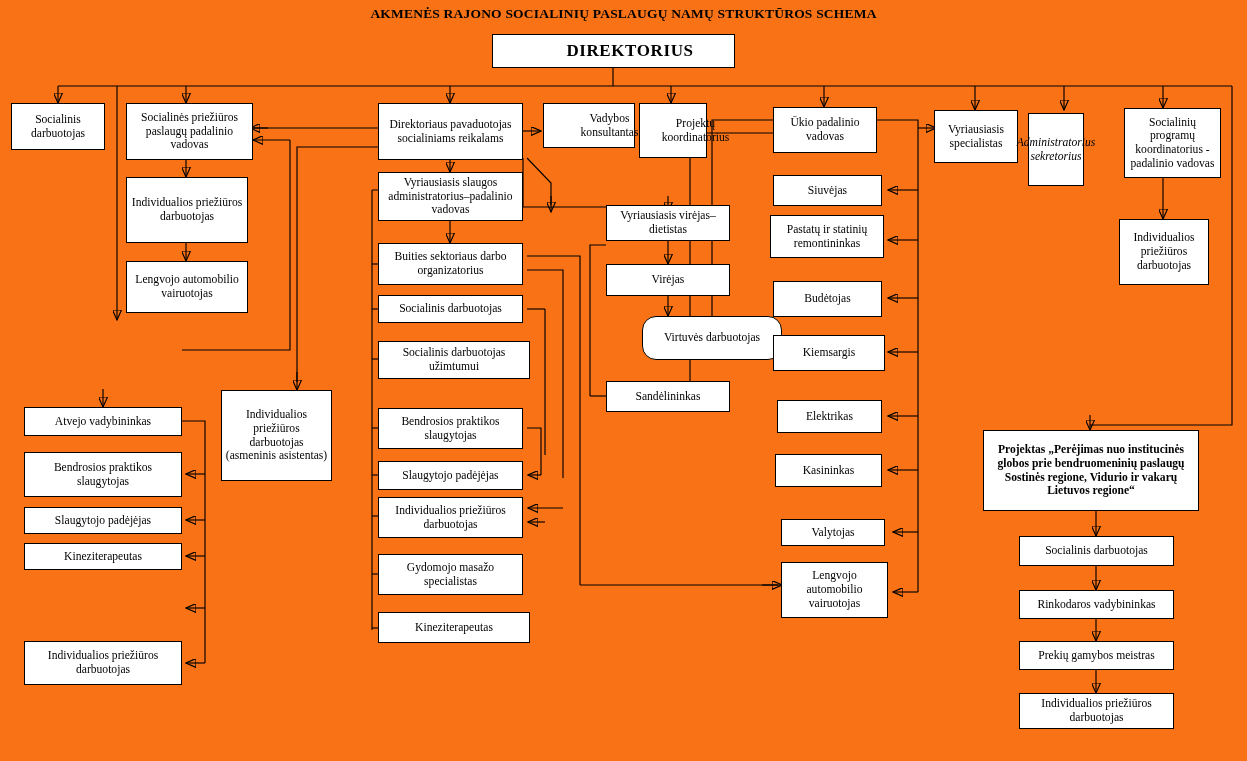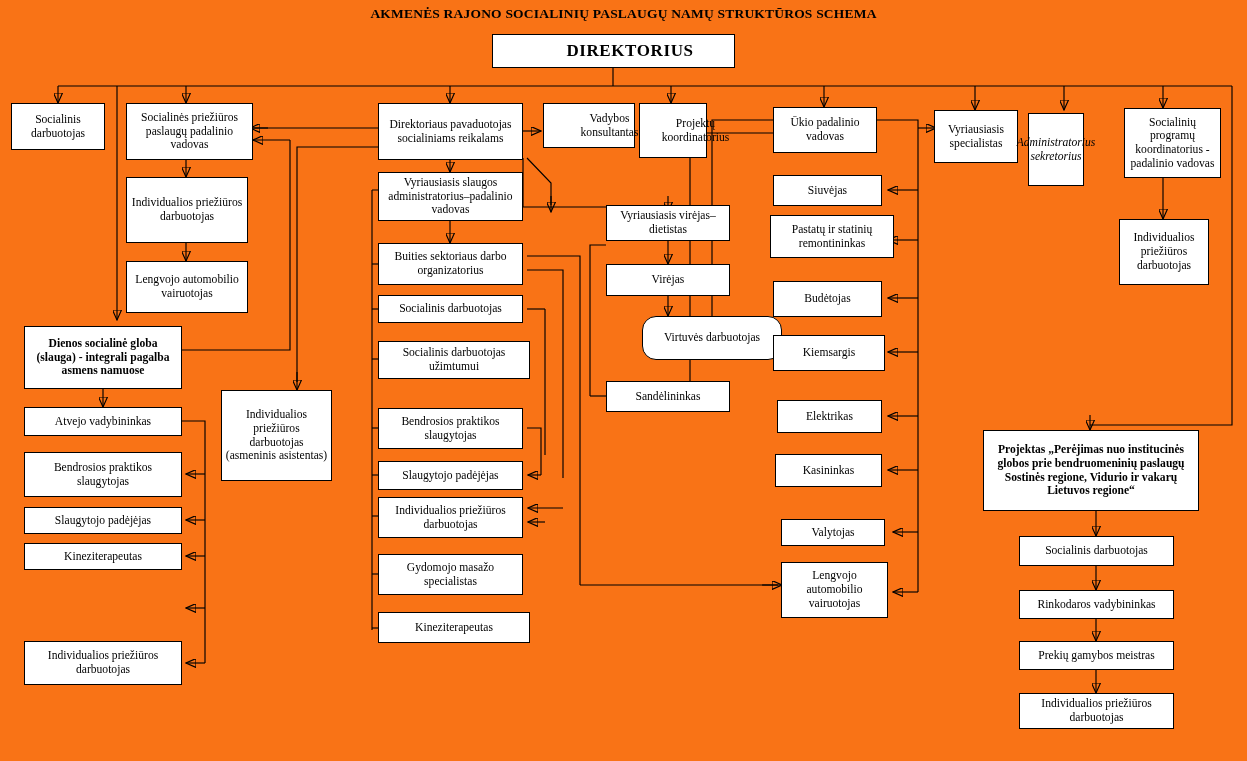--- a/index.html
+++ b/index.html
@@ -133,21 +133,20 @@
     <line x1="1096" y1="619" x2="1096" y2="641" marker-end="url(#ah)"></line>
     <line x1="1096" y1="670" x2="1096" y2="693" marker-end="url(#ah)"></line>
   </svg>
 
   <div class="box big" style="left:492px;top:34px;width:243px;height:34px;">DIREKTORIUS</div>
 
   <div class="box" style="left:11px;top:103px;width:94px;height:47px;">Socialinis darbuotojas</div>
   <div class="box" style="left:126px;top:103px;width:127px;height:57px;">Socialinės priežiūros paslaugų padalinio vadovas</div>
   <div class="box" style="left:126px;top:177px;width:122px;height:66px;">Individualios priežiūros darbuotojas</div>
   <div class="box" style="left:126px;top:261px;width:122px;height:52px;">Lengvojo automobilio vairuotojas</div>
-  <div class="box bold" style="left:24px;top:326px;width:158px;height:63px;">Dienos socialinė globa (slauga) - integrali pagalba asmens namuose</div>
   <div class="box" style="left:24px;top:407px;width:158px;height:29px;">Atvejo vadybininkas</div>
   <div class="box" style="left:24px;top:452px;width:158px;height:45px;">Bendrosios praktikos slaugytojas</div>
   <div class="box" style="left:24px;top:507px;width:158px;height:27px;">Slaugytojo padėjėjas</div>
   <div class="box" style="left:24px;top:543px;width:158px;height:27px;">Kineziterapeutas</div>
   <div class="box" style="left:24px;top:641px;width:158px;height:44px;">Individualios priežiūros darbuotojas</div>
 
   <div class="box" style="left:221px;top:390px;width:111px;height:91px;">Individualios priežiūros darbuotojas (asmeninis asistentas)</div>
 
   <div class="box" style="left:378px;top:103px;width:145px;height:57px;">Direktoriaus pavaduotojas socialiniams reikalams</div>
   <div class="box" style="left:378px;top:172px;width:145px;height:49px;">Vyriausiasis slaugos administratorius–padalinio vadovas</div>
@@ -163,21 +162,21 @@
   <div class="box" style="left:543px;top:103px;width:92px;height:45px;padding-left:44px;">Vadybos konsultantas</div>
   <div class="box" style="left:639px;top:103px;width:68px;height:55px;padding-left:48px;">Projektų koordinatorius</div>
 
   <div class="box" style="left:606px;top:205px;width:124px;height:36px;">Vyriausiasis virėjas–dietistas</div>
   <div class="box" style="left:606px;top:264px;width:124px;height:32px;">Virėjas</div>
   <div class="box" style="left:642px;top:316px;width:140px;height:44px;border-radius:14px;">Virtuvės darbuotojas</div>
   <div class="box" style="left:606px;top:381px;width:124px;height:31px;">Sandėlininkas</div>
 
   <div class="box" style="left:773px;top:107px;width:104px;height:46px;">Ūkio padalinio vadovas</div>
   <div class="box" style="left:773px;top:175px;width:109px;height:31px;">Siuvėjas</div>
-  <div class="box" style="left:770px;top:215px;width:124px;height:43px;">Pastatų ir statinių remontininkas</div>
+  <div class="box" style="left:770px;top:215px;width:114px;height:43px;">Pastatų ir statinių remontininkas</div>
   <div class="box" style="left:773px;top:281px;width:109px;height:36px;">Budėtojas</div>
   <div class="box" style="left:773px;top:335px;width:112px;height:36px;">Kiemsargis</div>
   <div class="box" style="left:777px;top:400px;width:105px;height:33px;">Elektrikas</div>
   <div class="box" style="left:775px;top:454px;width:107px;height:33px;">Kasininkas</div>
   <div class="box" style="left:781px;top:519px;width:104px;height:27px;">Valytojas</div>
   <div class="box" style="left:781px;top:562px;width:107px;height:56px;">Lengvojo automobilio vairuotojas</div>
 
   <div class="box" style="left:934px;top:110px;width:84px;height:53px;">Vyriausiasis specialistas</div>
   <div class="box" style="left:1028px;top:113px;width:56px;height:73px;font-style:italic;">Administratorius sekretorius</div>
   <div class="box" style="left:1124px;top:108px;width:97px;height:70px;">Socialinių programų koordinatorius -padalinio vadovas</div>

